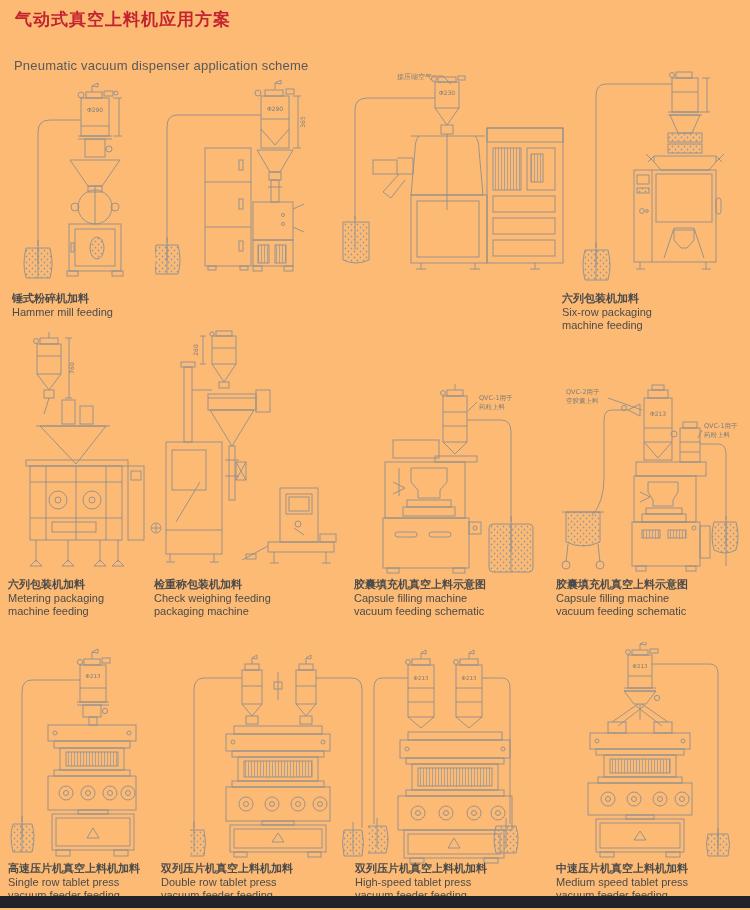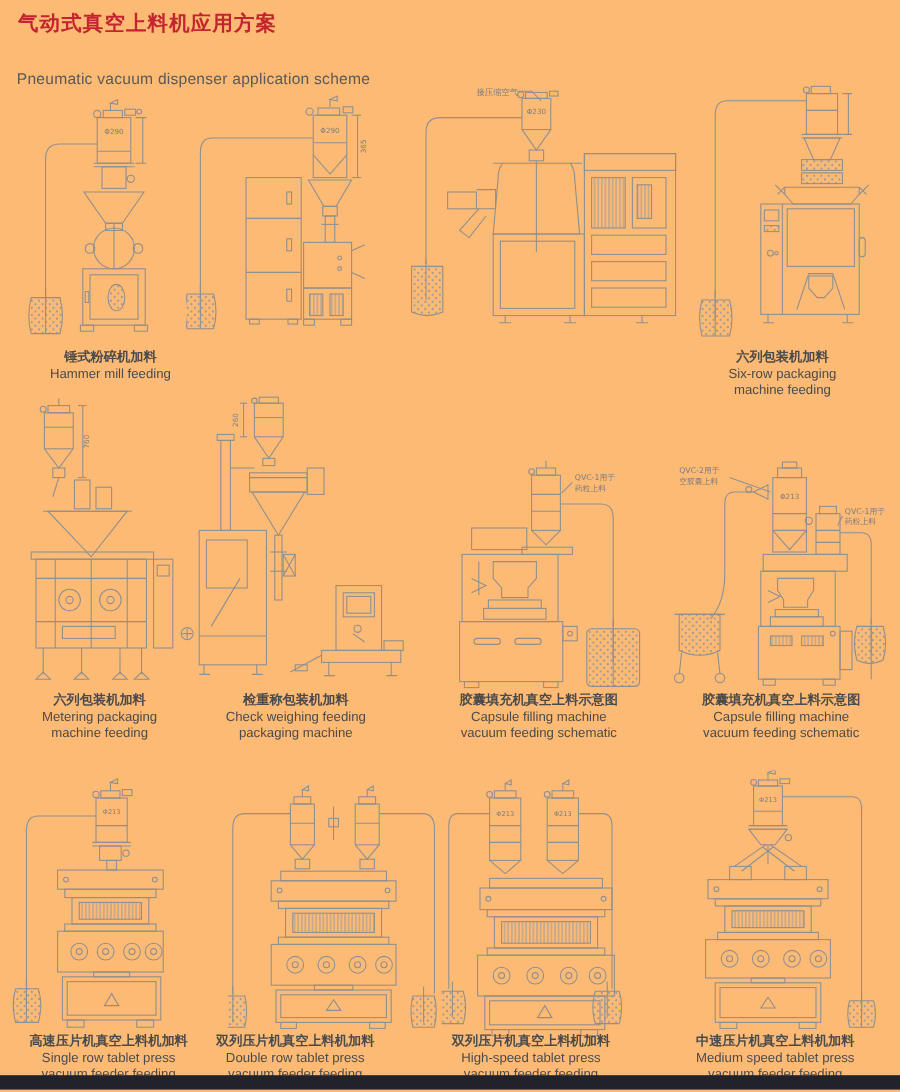--- a/index.html
+++ b/index.html
@@ -1,21 +1,21 @@
 <!DOCTYPE html>
 <html><head>
 <meta charset="utf-8">
 <style>
   html,body{margin:0;padding:0;background:#ffffff;}
   #page{position:relative;width:750px;height:910px;background:#fdba74;overflow:hidden;
         font-family:"Liberation Sans","DejaVu Sans",sans-serif;}
   .title-zh{position:absolute;left:15px;top:8px;font-size:17px;font-weight:bold;
             color:#c3242f;letter-spacing:1px;}
   .title-en{position:absolute;left:14px;top:30px;font-size:13px;color:#58595b;letter-spacing:0.2px;margin-top:28px;}
-  .cap{position:absolute;text-align:center;color:#4b4b4b;font-size:11px;line-height:13.5px;}
+  .cap{position:absolute;color:#4b4b4b;font-size:11px;line-height:13.5px;}
   .cap .zh{font-weight:bold;display:block;font-size:11px;}
   .cap .en{display:block;}
   svg.draw{position:absolute;}
   svg.draw text{stroke:none;fill:#7c7c7c;font-family:"DejaVu Sans",sans-serif;}
   .footer-bar{position:absolute;left:0;top:896px;width:750px;height:12px;background:#22222a;}
 </style>
 </head>
 <body>
 
 <div id="page">

